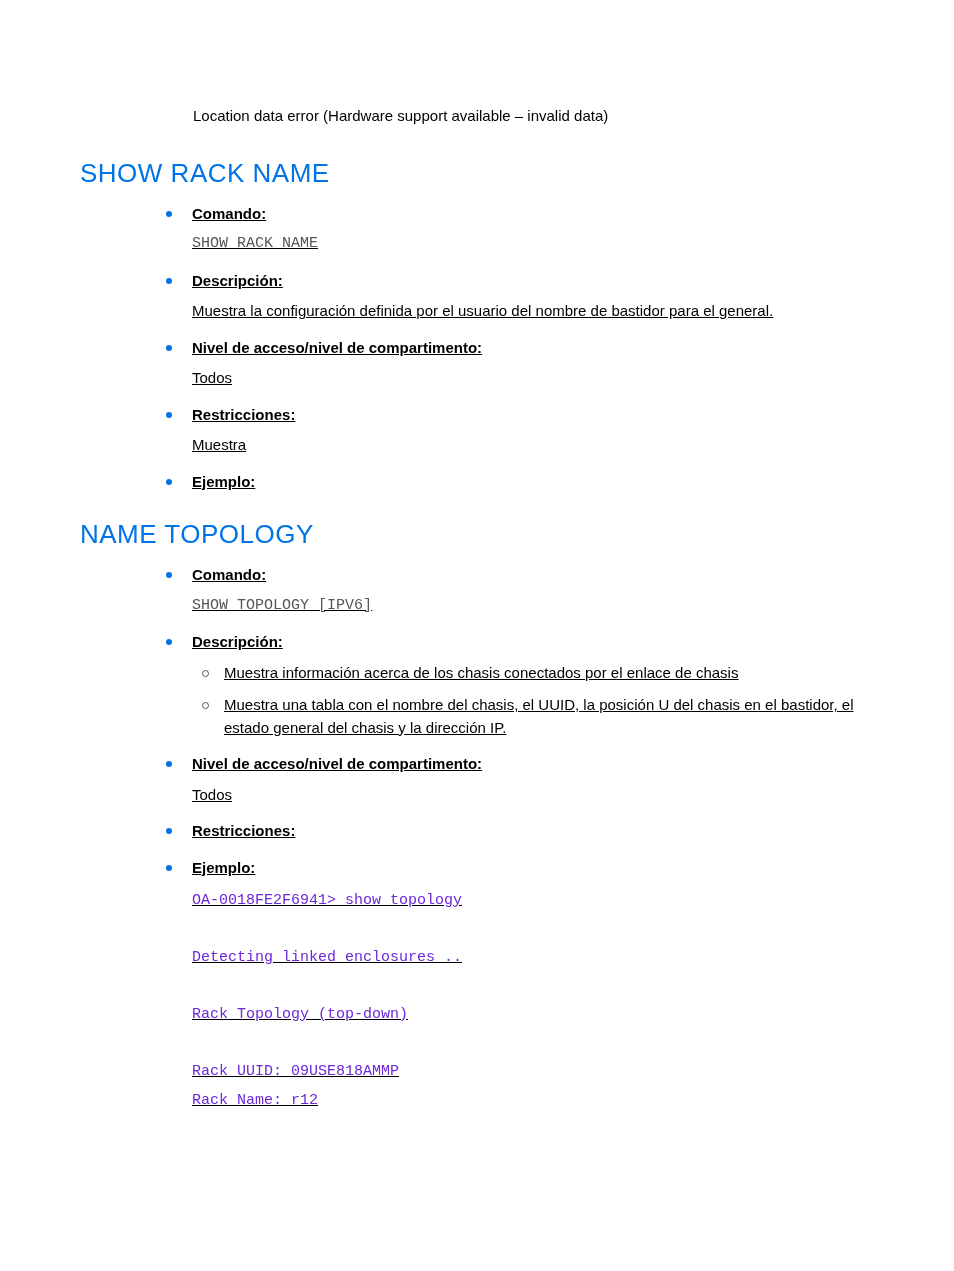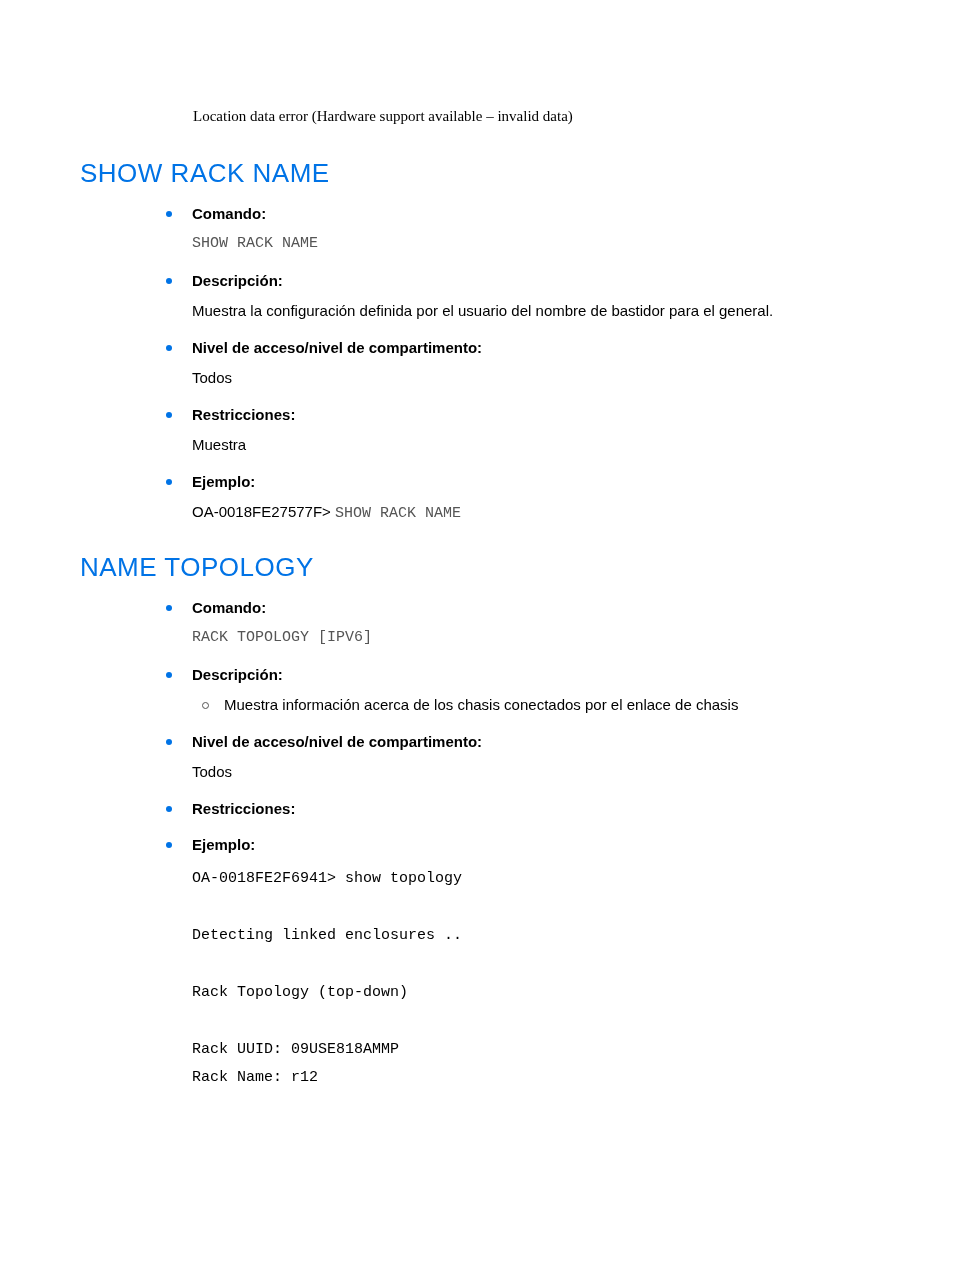--- a/index.html
+++ b/index.html
@@ -9,34 +9,34 @@
     color: #000;
     margin: 0;
     padding: 90px 80px 40px 80px;
     width: 954px;
     box-sizing: border-box;
     background: #fff;
   }
   .intro-line {
     margin-left: 113px;
     margin-bottom: 26px;
-    font-family: Liberation Serif, serif;
   }
   h2.section-heading {
     color: #0073e6;
     font-size: 26px;
     font-weight: normal;
     font-variant: small-caps;
     letter-spacing: 0.5px;
     margin: 22px 0 10px 0;
   }
   ul.top-list {
     list-style: none;
     padding: 0;
     margin: 0 0 0 72px;
+    text-decoration: underline;
   }
   ul.top-list > li {
     position: relative;
     padding-left: 40px;
     margin-bottom: 14px;
   }
   ul.top-list > li::before {
     content: "";
     position: absolute;
     left: 14px;
@@ -75,21 +75,21 @@
     left: 10px;
     top: 8px;
     width: 5px;
     height: 5px;
     border: 1px solid #555;
     border-radius: 50%;
     background: transparent;
   }
   pre.code-block {
     font-family: "Courier New", Courier, monospace;
-    color: #000000;
+    color: #6d28d9;
     margin: 8px 0 0 0;
     white-space: pre-wrap;
     line-height: 1.9;
   }
   .footer {
     position: relative;
     margin-top: 60px;
     font-size: 14px;
   }
 </style>
@@ -120,38 +120,38 @@
   </li>
   <li>
     <span class="item-label">Restricciones:</span>
     <div class="item-body">
         <p>Muestra</p>
       </div>
   </li>
   <li>
     <span class="item-label">Ejemplo:</span>
     <div class="item-body">
-      <p><span>OA-0018FE27577F&gt; </span><span class="mono">SHOW RACK NAME</span></p>
     </div>
   </li>
 </ul>
 
 <h2 class="section-heading">NAME TOPOLOGY</h2>
 <ul class="top-list">
   <li>
     <span class="item-label">Comando:</span>
     <div class="item-body">
-        <p class="mono">RACK TOPOLOGY [IPV6]</p>
+        <p class="mono">SHOW TOPOLOGY [IPV6]</p>
       </div>
   </li>
   <li>
     <span class="item-label">Descripción:</span>
     <div class="item-body">
       <ul class="sub-list">
         <li>Muestra información acerca de los chasis conectados por el enlace de chasis</li>
+        <li>Muestra una tabla con el nombre del chasis, el UUID, la posición U del chasis en el bastidor, el estado general del chasis y la dirección IP.</li>
       </ul>
     </div>
   </li>
   <li>
     <span class="item-label">Nivel de acceso/nivel de compartimento:</span>
     <div class="item-body">
         <p>Todos</p>
       </div>
   </li>
   <li>

